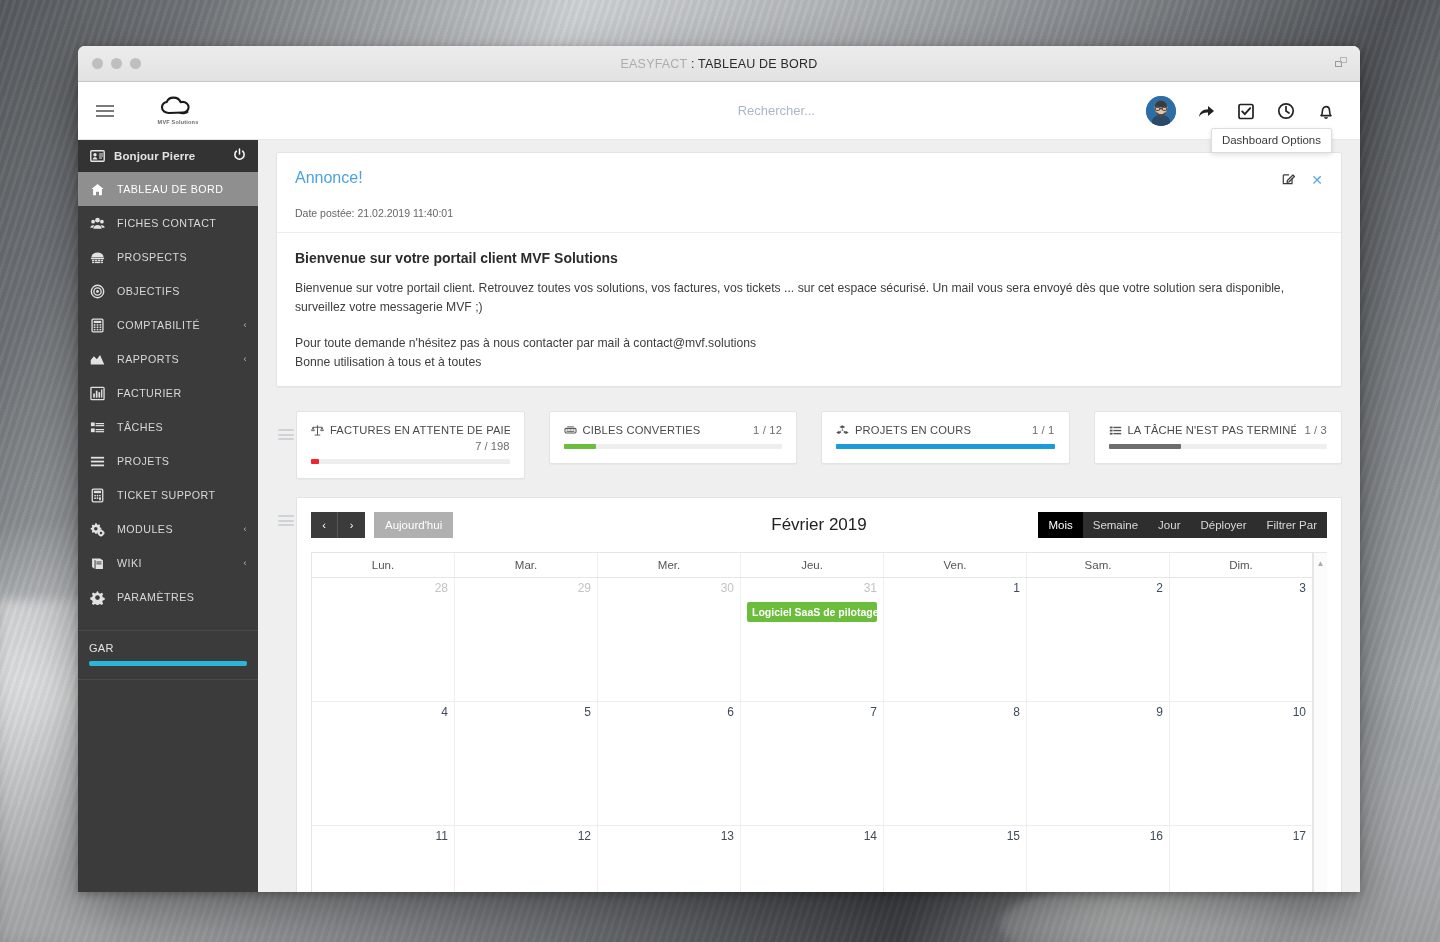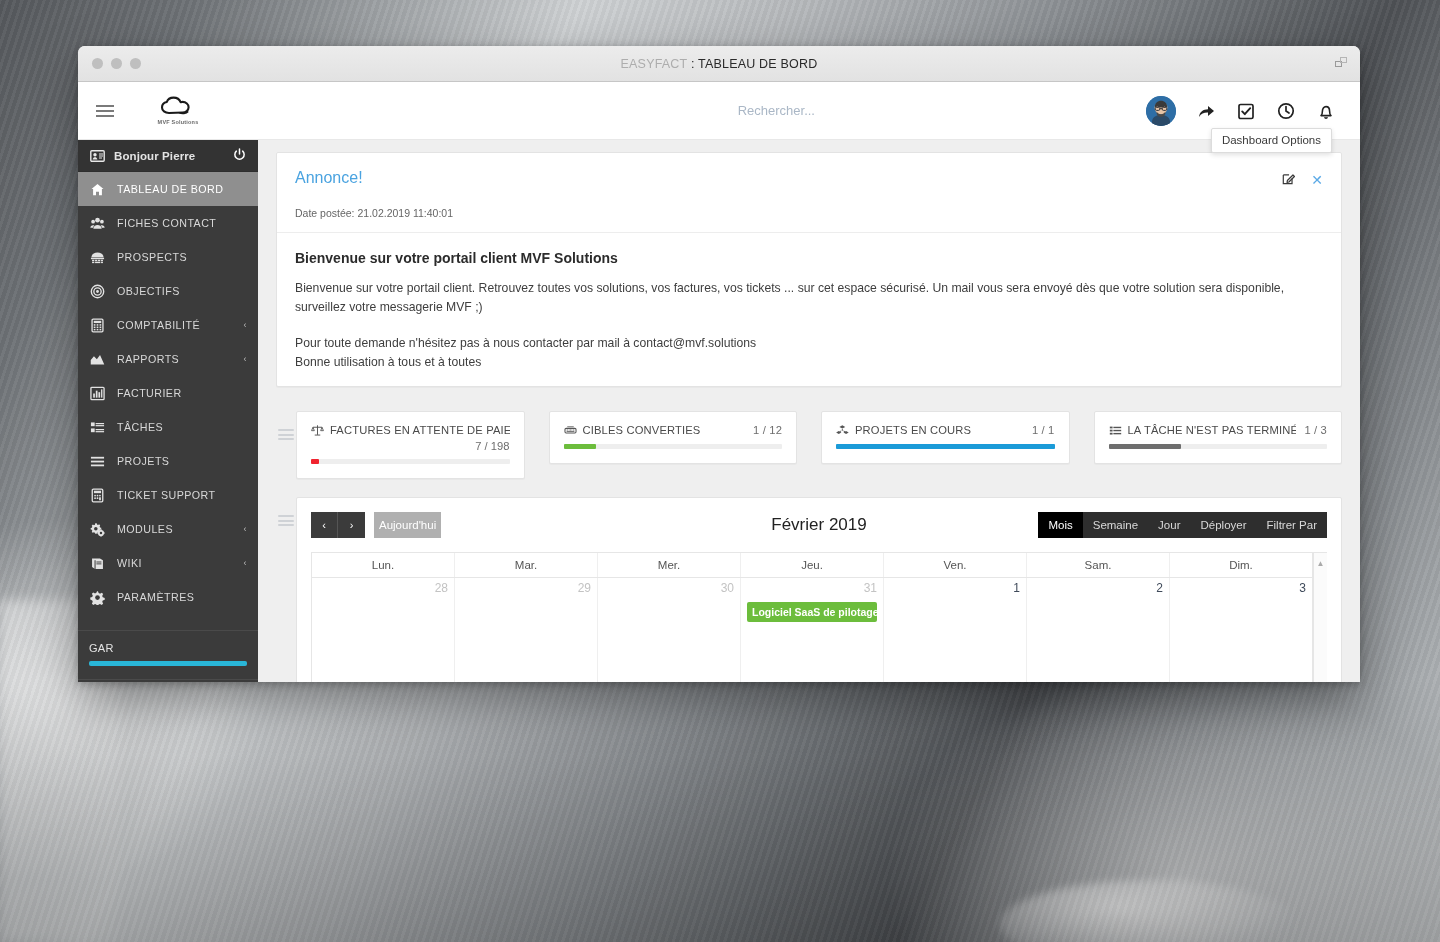--- a/index.html
+++ b/index.html
@@ -39,21 +39,21 @@
     position: absolute; left: 1000px; top: 880px; width: 300px; height: 90px;
     border-radius: 50%;
     background: radial-gradient(ellipse at 40% 30%, rgba(255,255,255,.75), rgba(190,193,196,.1) 72%);
     filter: blur(4px);
   }
 
   
   .window {
     position: absolute;
     left: 78px; top: 46px;
-    width: 1282px; height: 636px;
+    width: 1282px; height: 846px;
     background: #fff;
     border-radius: 7px 7px 0 0;
     box-shadow: 0 18px 48px rgba(0,0,0,.38), 0 2px 8px rgba(0,0,0,.25);
     overflow: hidden;
     display: flex; flex-direction: column;
   }
 
   .titlebar {
     height: 36px; flex: none;
     background: linear-gradient(#ececec, #e2e2e2);
@@ -196,21 +196,21 @@
   .cal { flex: 1; min-width: 0; padding: 12px 14px 0; height: 402px; display: flex; flex-direction: column; }
   .caltop { display: flex; align-items: center; height: 30px; position: relative; }
   .navbtns { display: flex; }
   .navbtns button {
     background: #3b3b3b; color: #fff; border: none; width: 27px; height: 26px;
     font-size: 11px; cursor: pointer; font-family: "Liberation Sans", sans-serif;
   }
   .navbtns button:first-child { border-right: 1px solid #555; }
   .todaybtn {
     background: #b0b0b0; color: #fff; border: none; height: 26px;
-    padding: 0 5px; margin-left: 9px; font-size: 11.5px; cursor: pointer;
+    padding: 0 11px; margin-left: 9px; font-size: 11.5px; cursor: pointer;
     font-family: "Liberation Sans", sans-serif;
   }
   .caltitle {
     position: absolute; left: 0; right: 0; text-align: center;
     font-size: 17px; color: #222; pointer-events: none;
   }
   .viewbtns { margin-left: auto; display: flex; background: #2e2e2e; }
   .viewbtns button {
     background: transparent; color: #d9d9d9; border: none; height: 26px;
     padding: 0 10px; font-size: 11.5px; cursor: pointer;

